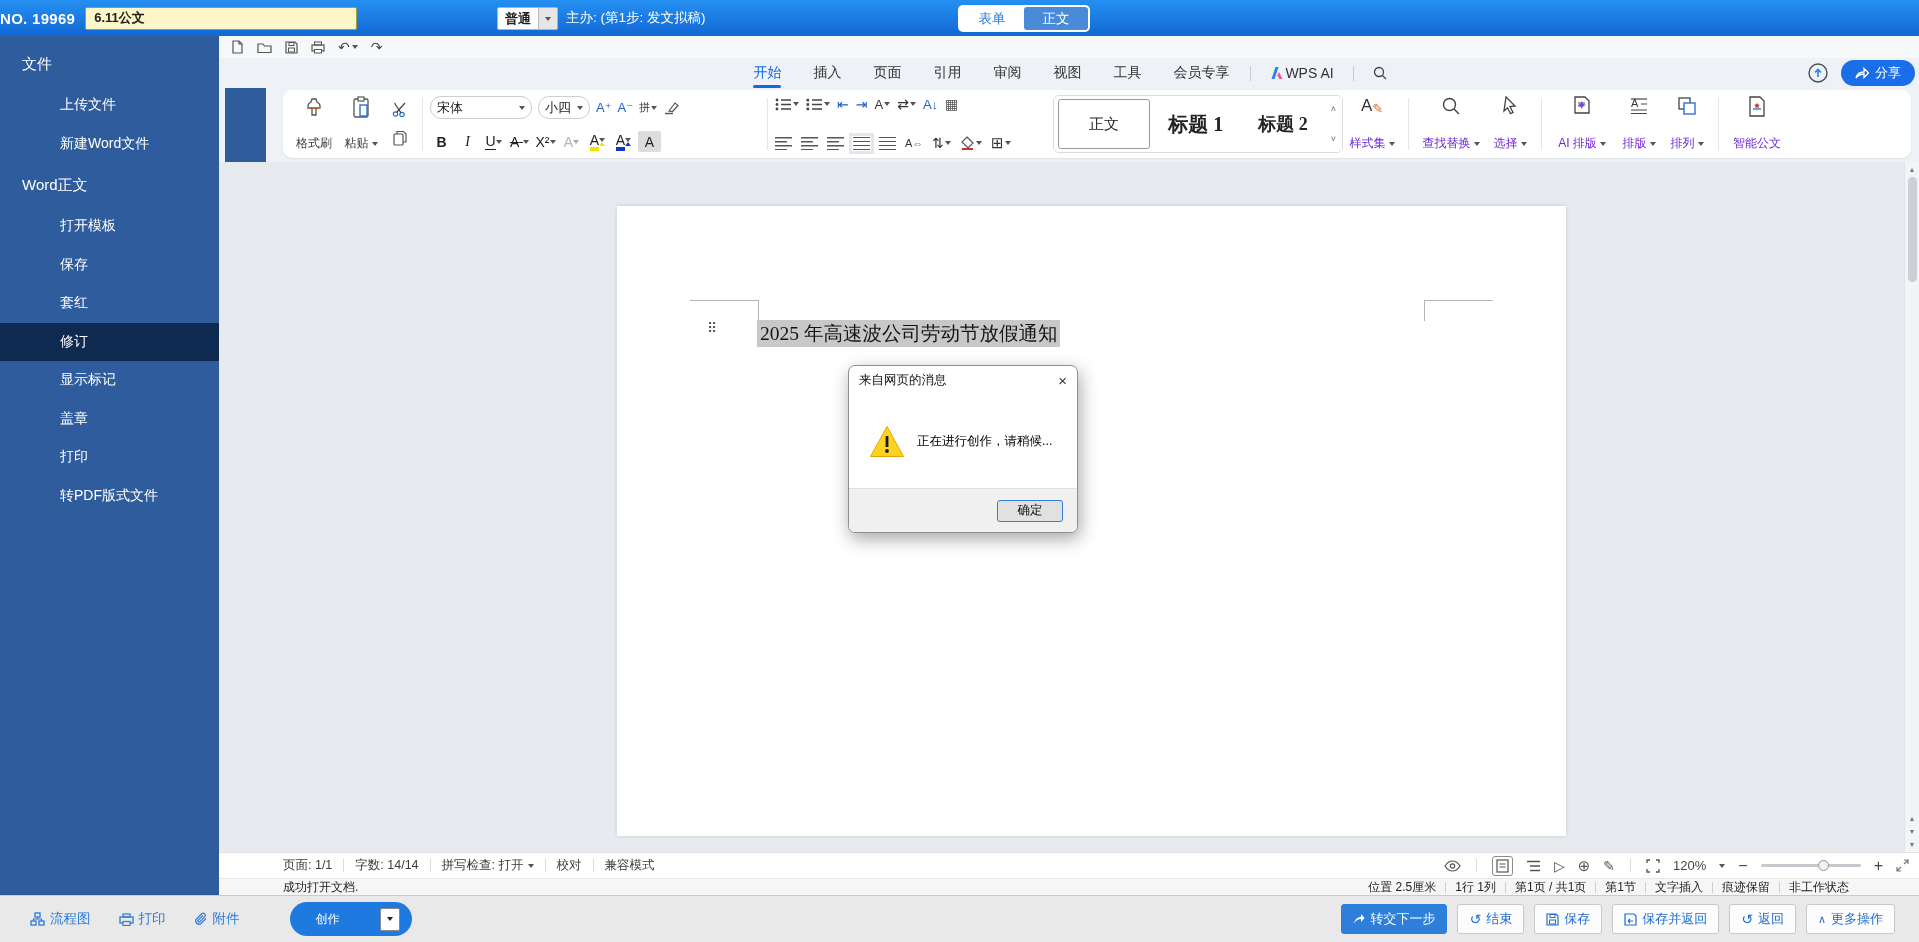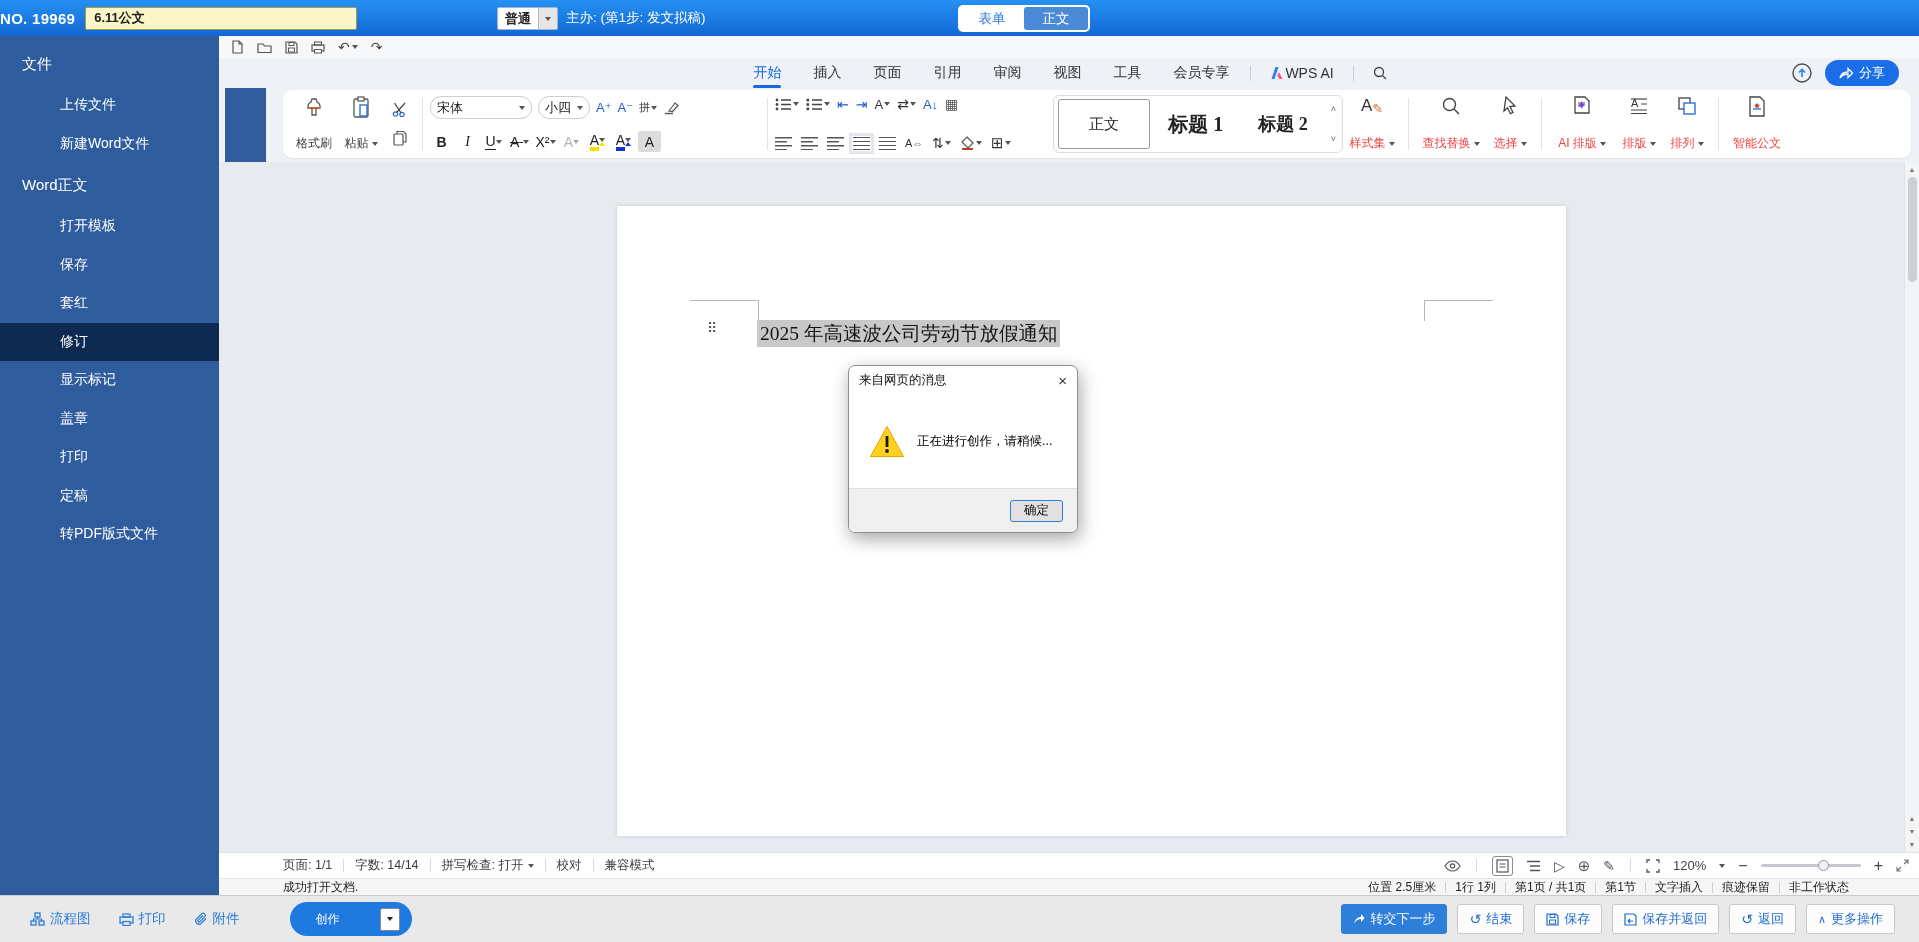--- a/index.html
+++ b/index.html
@@ -29,21 +29,21 @@
   .qat{height:22px;background:#f7f8fa;display:flex;align-items:center;gap:13px;padding-left:12px;color:#444;}
   .qat .g{display:flex;align-items:center;gap:2px;font-size:13px;color:#444;cursor:pointer;}
   
   .tabrow{height:30px;display:flex;align-items:center;justify-content:center;position:relative;font-size:14px;color:#333;background:#eef1f6;}
   .tab{padding:0 16px;height:100%;display:flex;align-items:center;position:relative;cursor:pointer;}
   .tab.active{color:#1567e2;}
   .tab.active::after{content:"";position:absolute;left:16px;right:16px;bottom:0;height:3px;background:#1567e2;border-radius:2px;}
   .tr-sep{width:1px;height:15px;background:#c9ccd2;margin:0 5px;}
   .wpsai{display:flex;align-items:center;padding:0 14px;cursor:pointer;}
   .searchtab{padding:0 14px;cursor:pointer;}
-  .share-wrap{position:absolute;right:20px;top:2px;display:flex;align-items:center;gap:12px;}
+  .share-wrap{position:absolute;right:4px;top:2px;display:flex;align-items:center;gap:12px;}
   .cloudbtn{cursor:pointer;}
   .sharebtn{height:26px;background:#1a6fe8;color:#fff;border-radius:14px;display:flex;align-items:center;gap:6px;padding:0 14px;font-size:13px;cursor:pointer;}
   
   .ribbonzone{height:74px;position:relative;}
   .blueband{position:absolute;left:6px;top:0;width:41px;height:74px;background:#2e5c9d;}
   .ribbon{position:absolute;left:64px;right:8px;top:2px;height:68px;background:#fff;border-radius:9px;box-shadow:0 1px 2px rgba(0,0,0,.07);display:flex;align-items:stretch;padding:5px 8px;}
   .rsep{width:1px;background:#e5e5e5;margin:3px 7px;flex-shrink:0;}
   .rcol{display:flex;flex-direction:column;align-items:center;justify-content:space-between;padding:1px 0;}
   .rgrid{display:flex;flex-direction:column;justify-content:space-between;padding:1px 0;}
   .rrow{display:flex;align-items:center;}
@@ -63,40 +63,40 @@
     linear-gradient(#555 0 0) 0 8px/100% 1.5px no-repeat,
     linear-gradient(#555 0 0) 0 12px/70% 1.5px no-repeat;}
   .ali.sel{outline:3px solid #e3e6ea;outline-offset:1px;background-color:transparent;}
   .gallery{width:290px;border:1px solid #dcdcdc;border-radius:6px;display:flex;align-items:center;padding:3px 4px;gap:4px;flex-shrink:0;}
   .gal-item{height:100%;display:flex;align-items:center;justify-content:center;cursor:pointer;}
   .gal-normal{width:92px;border:1.5px solid #9b9b9b;border-radius:3px;font-size:15px;background:#fff;}
   .gal-h{font-family:"Liberation Serif","DejaVu Serif",serif;font-weight:bold;}
   .gal-h1{font-size:20px;flex:1;}
   .gal-h2{font-size:18px;flex:1;}
   .gal-arr{display:flex;flex-direction:column;justify-content:space-between;height:44px;color:#666;font-size:9px;align-items:center;padding:2px 2px;cursor:pointer;}
-  .iconbtn-lbl{font-size:12px;color:#ef4444;display:flex;align-items:center;gap:3px;white-space:nowrap;}
+  .iconbtn-lbl{font-size:12px;color:#6d28d9;display:flex;align-items:center;gap:3px;white-space:nowrap;}
   
   .canvas{height:690px;background:#e7eaef;position:relative;overflow:hidden;}
   .page{position:absolute;left:398px;top:44px;width:949px;height:630px;background:#fff;box-shadow:0 0 4px rgba(0,0,0,.14);}
   .mark-l{position:absolute;left:73px;top:94px;width:69px;height:21px;border-top:1px solid #b5b5b5;border-right:1px solid #b5b5b5;}
   .mark-r{position:absolute;left:807px;top:94px;width:69px;height:21px;border-top:1px solid #b5b5b5;border-left:1px solid #b5b5b5;}
   .handle{position:absolute;left:90px;top:114px;color:#555;font-size:14px;cursor:grab;}
   .doc-title{position:absolute;left:140px;top:114px;background:#c8c8c8;padding:0 3px;font-family:"Liberation Serif","DejaVu Serif",serif;font-size:19.5px;color:#141414;white-space:nowrap;cursor:text;}
   .vscroll{position:absolute;right:0;top:0;width:15px;height:100%;background:#f2f4f6;border-left:1px solid #e2e4e8;display:flex;flex-direction:column;align-items:center;}
   .vs-arrow{font-size:7px;color:#777;padding:4px 0;cursor:pointer;}
   .vs-thumb{width:9px;height:105px;background:#ccd0d6;border-radius:5px;cursor:grab;}
   .vs-bottom{margin-top:auto;display:flex;flex-direction:column;align-items:center;gap:6px;padding-bottom:4px;}
   
   .dialog{position:absolute;left:629px;top:203px;width:230px;height:168px;background:#fff;border:1px solid #8f8f8f;border-radius:7px;box-shadow:2px 6px 18px rgba(0,0,0,.35);z-index:10;display:flex;flex-direction:column;overflow:hidden;}
   .dlg-title{height:28px;display:flex;align-items:center;padding:0 10px;font-size:12.5px;color:#111;}
   .dlg-x{margin-left:auto;font-size:15px;color:#333;cursor:pointer;line-height:1;}
   .dlg-body{flex:1;display:flex;align-items:center;gap:12px;padding:0 14px 0 20px;}
   .dlg-msg{font-size:12.5px;color:#000;}
   .dlg-footer{height:44px;background:#f0f0f0;border-top:1px solid #e0e0e0;display:flex;align-items:center;justify-content:flex-end;padding:0 14px;}
-  .dlg-ok{width:53px;height:22px;background:#e1e1e1;border:1px solid #2f7fd6;border-radius:3px;font-size:12.5px;color:#111;display:flex;align-items:center;justify-content:center;cursor:pointer;font-family:"Liberation Sans",sans-serif;}
+  .dlg-ok{width:66px;height:22px;background:#e1e1e1;border:1px solid #2f7fd6;border-radius:3px;font-size:12.5px;color:#111;display:flex;align-items:center;justify-content:center;cursor:pointer;font-family:"Liberation Sans",sans-serif;}
   
   .statusbar{height:26px;background:#fff;border-top:1px solid #e2e2e2;display:flex;align-items:center;font-size:12.5px;color:#3c3c3c;padding:0 10px 0 64px;}
   .st-item{display:flex;align-items:center;gap:4px;cursor:pointer;white-space:nowrap;}
   .st-sep{width:1px;height:13px;background:#dcdcdc;margin:0 11px;}
   .st-right{margin-left:auto;display:flex;align-items:center;gap:13px;color:#555;}
   .vico{cursor:pointer;display:flex;align-items:center;}
   .vico.sel{border:1px solid #8c8c8c;border-radius:3px;padding:2px 3px;background:#fff;}
   .zoomtxt{font-size:13px;color:#444;}
   .ztrack{width:100px;height:3px;background:#c5c9ce;border-radius:2px;position:relative;cursor:pointer;}
   .zfill{width:57%;height:100%;background:#3a78d2;border-radius:2px;}
@@ -143,21 +143,20 @@
     <div class="sb-item">上传文件</div>
     <div class="sb-item">新建Word文件</div>
     <div class="sb-header">Word正文</div>
     <div class="sb-item">打开模板</div>
     <div class="sb-item">保存</div>
     <div class="sb-item">套红</div>
     <div class="sb-item active">修订</div>
     <div class="sb-item">显示标记</div>
     <div class="sb-item">盖章</div>
     <div class="sb-item">打印</div>
-    <div class="sb-item">定稿</div>
     <div class="sb-item">转PDF版式文件</div>
   </div>
 
   <div class="editor">
 
     <div class="qat">
       <span class="g">
           <svg width="13" height="14" viewBox="0 0 13 14">
             <path d="M2 1h6l3 3v9H2z" fill="none" stroke="#555" stroke-width="1.2"></path>
             <path d="M8 1v3h3" fill="none" stroke="#555" stroke-width="1.2"></path>

